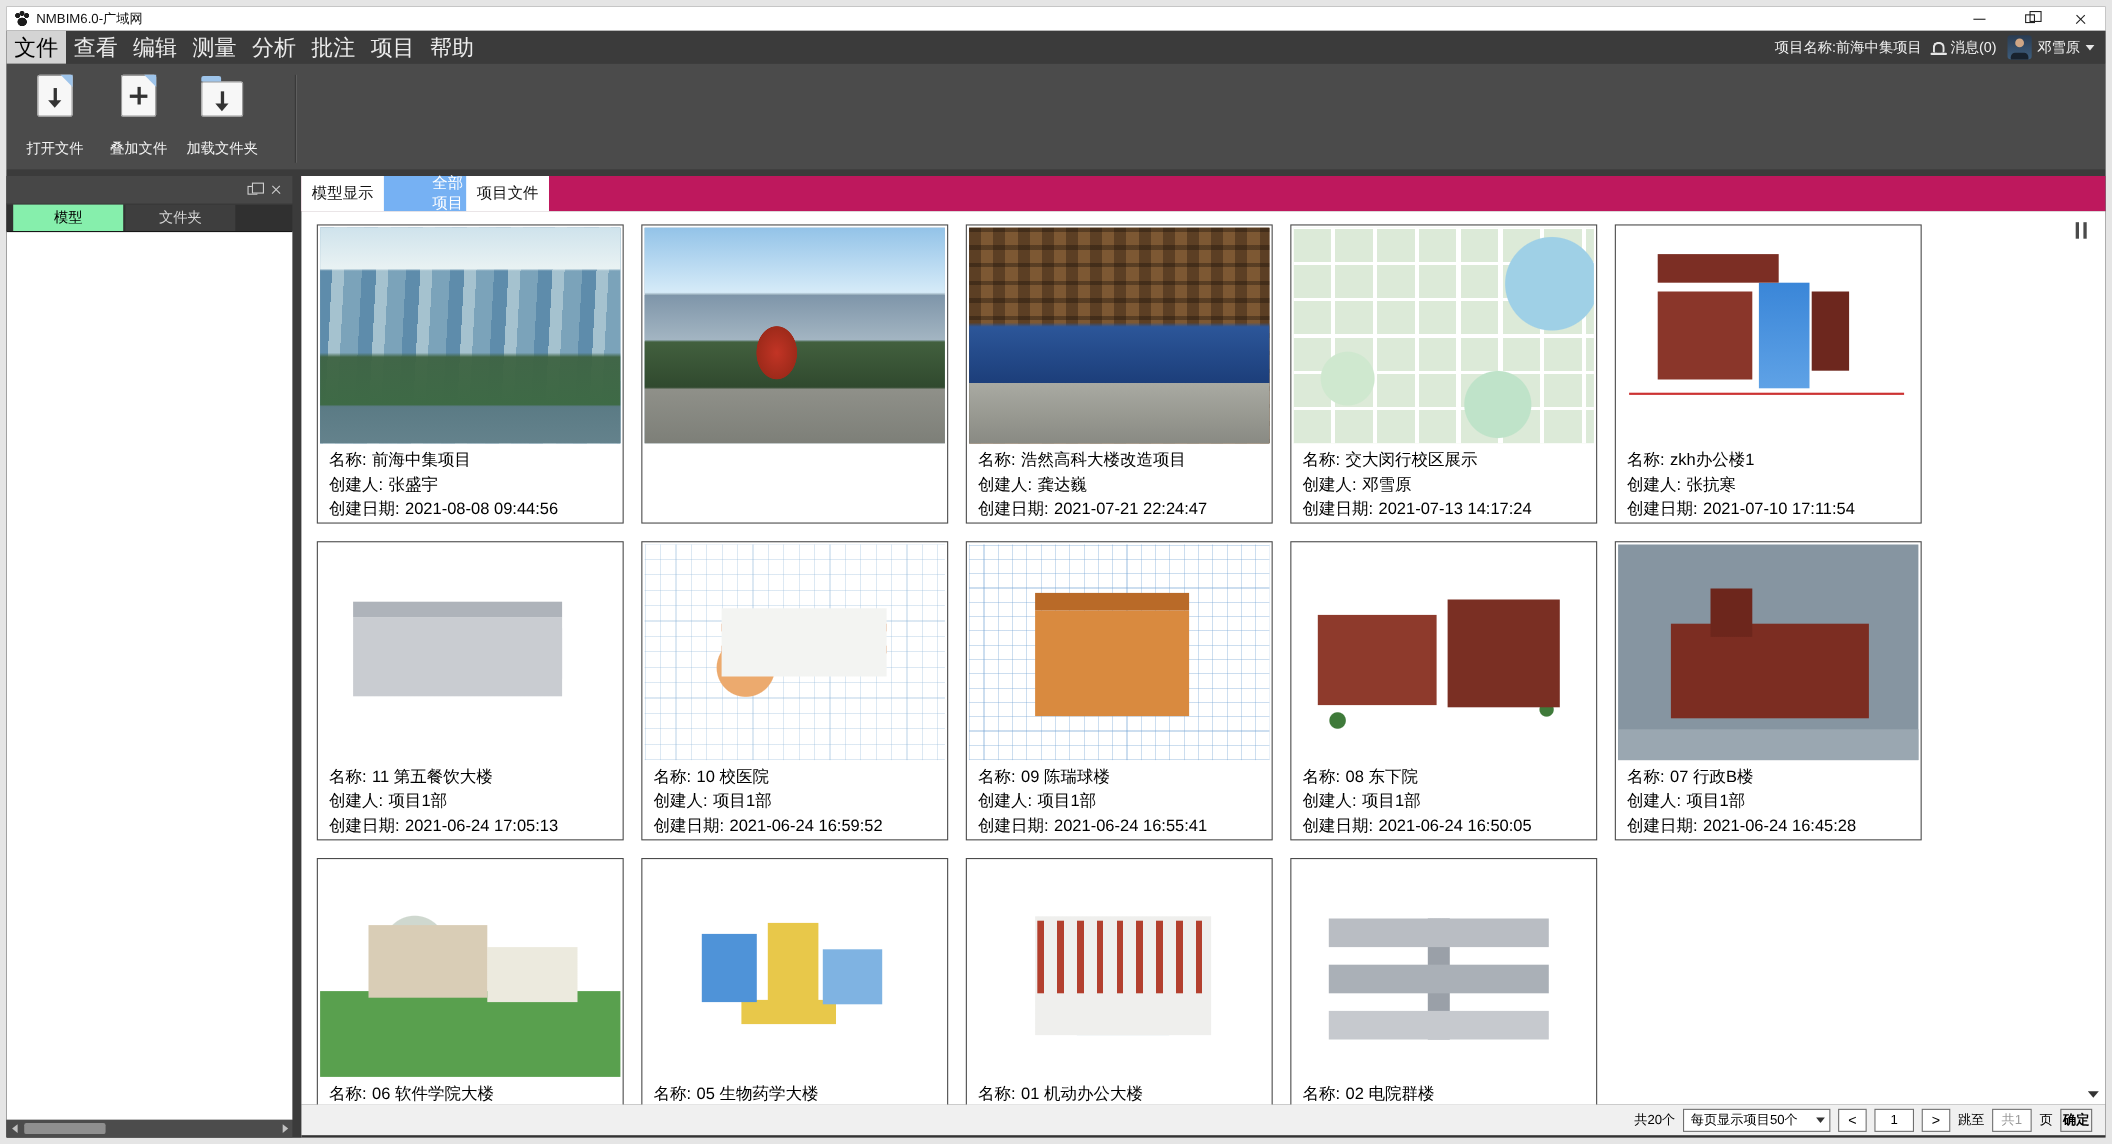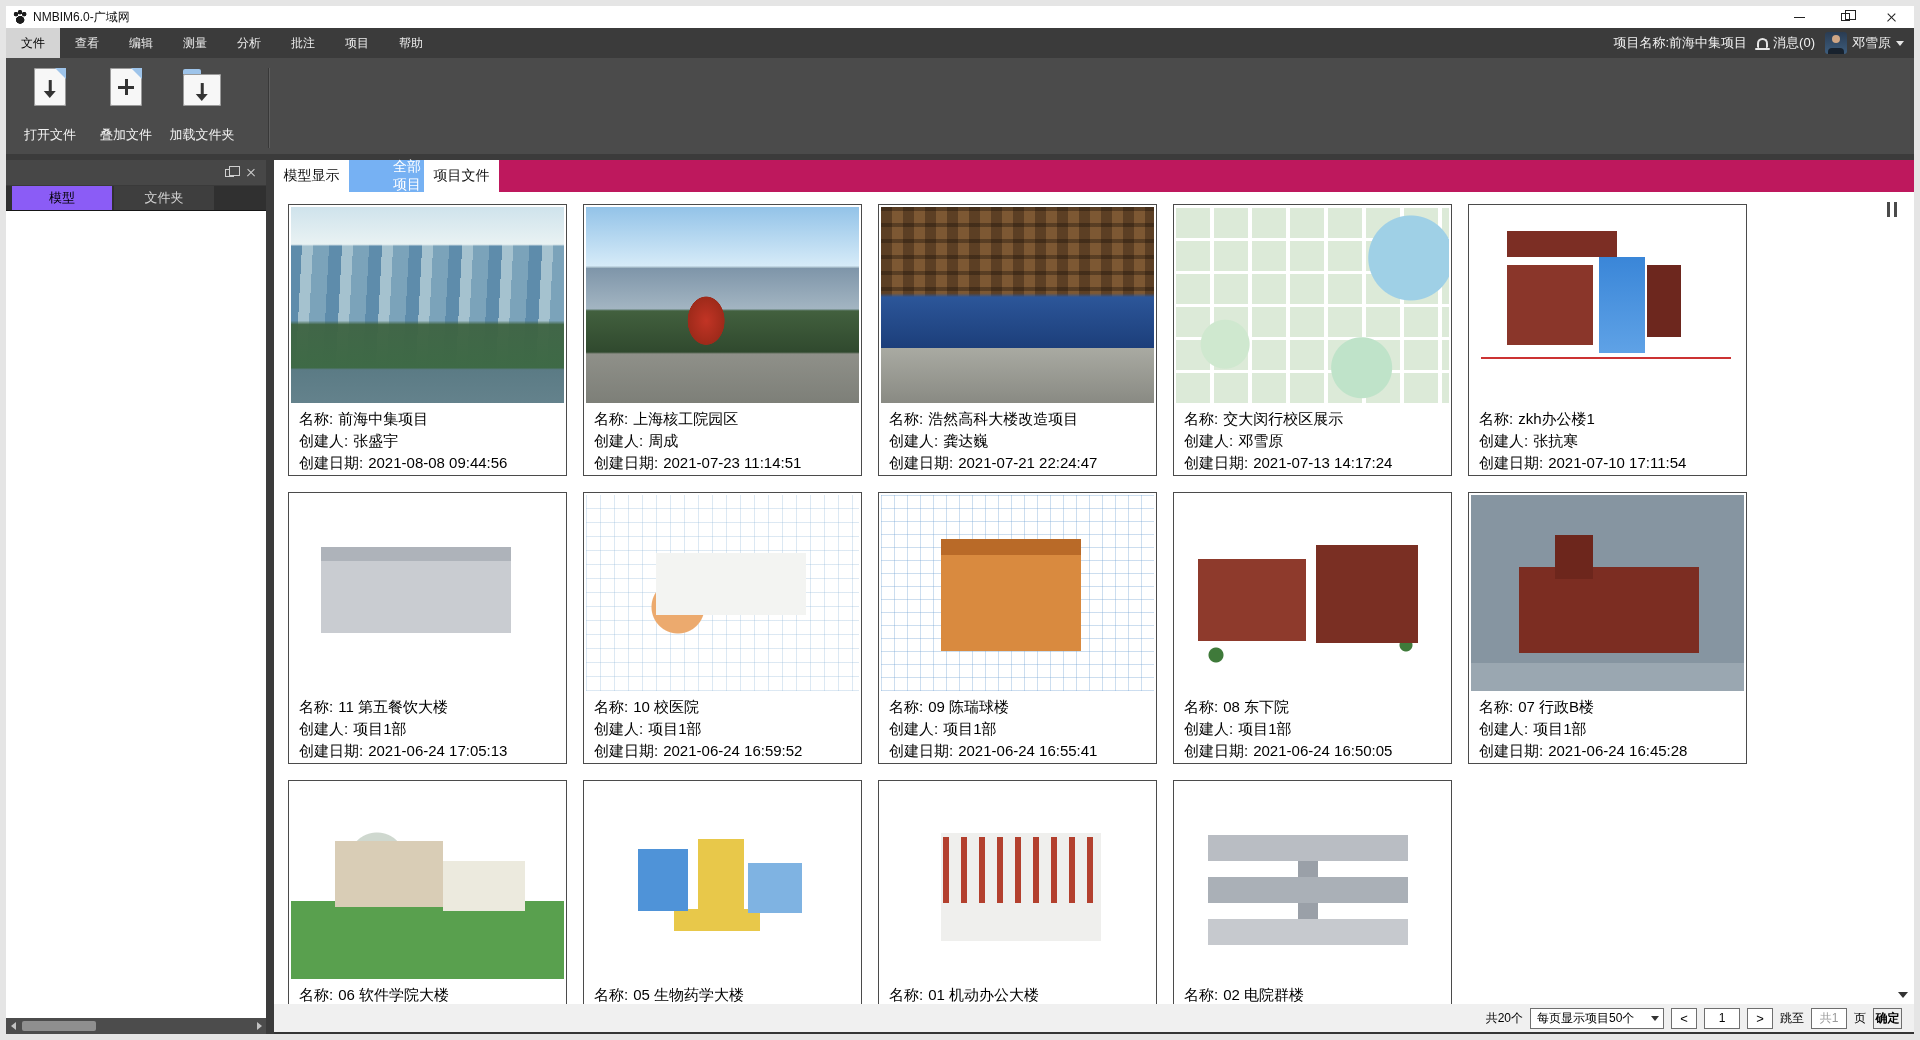--- a/index.html
+++ b/index.html
@@ -26,21 +26,21 @@
   .ic-restore { width:9px; height:8px; border:1px solid #222; position:relative; background:#fff; display:block; }
   .ic-restore::before { content:""; position:absolute; top:-4px; left:3px; width:9px; height:8px; border:1px solid #222; }
   .ic-close { position:relative; width:11px; height:11px; display:block; }
   .ic-close::before,.ic-close::after { content:""; position:absolute; top:5px; left:0; width:11px; height:1.4px; background:#222; }
   .ic-close::before { transform:rotate(45deg); }
   .ic-close::after  { transform:rotate(-45deg); }
 
   
   .menubar { height:30px; background:#3b3b3b; display:flex; align-items:stretch; flex:0 0 auto; }
   .menu-item { width:54px; display:flex; align-items:center; justify-content:center;
-    font-size:12px; color:#ececec; cursor:default; }
+    font-size:20px; color:#ececec; cursor:default; }
   .menu-item.active { background:#d4d4d4; color:#000; }
   .menu-right { margin-left:auto; display:flex; align-items:center; gap:10px; padding-right:10px; color:#f0f0f0; font-size:13px; }
   .bell { width:11px; height:10px; border:2px solid #e6e6e6; border-bottom:0; border-radius:6px 6px 2px 2px; position:relative; }
   .bell::after { content:""; position:absolute; left:-4px; right:-4px; bottom:-2px; height:2px; background:#e6e6e6; border-radius:1px; }
   .msg-group { display:flex; align-items:center; gap:5px; }
   .avatar { width:22px; height:22px; border-radius:3px; position:relative; overflow:hidden;
     background:linear-gradient(180deg,#2a3c52 0%,#3d5d7d 100%); }
   .avatar::before { content:""; position:absolute; top:3px; left:7px; width:8px; height:8px; border-radius:50%; background:#cfa685; }
   .avatar::after { content:""; position:absolute; bottom:-1px; left:3px; width:16px; height:7px; border-radius:4px 4px 0 0; background:#18222e; }
   .user-group { display:flex; align-items:center; gap:5px; }
@@ -68,21 +68,21 @@
   
   .left-panel { width:260px; display:flex; flex-direction:column; background:#474747; flex:0 0 auto; }
   .lp-header { height:26px; display:flex; align-items:center; justify-content:flex-end; gap:12px; padding-right:10px; background:#474747; border-bottom:1px solid #3a3a3a; }
   .ic-float { width:9px; height:8px; border:1px solid #cfcfcf; position:relative; }
   .ic-float::before { content:""; position:absolute; top:-4px; left:3px; width:9px; height:8px; border:1px solid #cfcfcf; background:#474747; }
   .ic-x { position:relative; width:10px; height:10px; }
   .ic-x::before,.ic-x::after { content:""; position:absolute; top:4.5px; left:0; width:10px; height:1.4px; background:#cfcfcf; }
   .ic-x::before { transform:rotate(45deg); } .ic-x::after { transform:rotate(-45deg); }
   .lp-tabs { height:24px; display:flex; background:#303030; align-items:stretch; padding-left:6px; }
   .lp-tab { width:100px; display:flex; align-items:center; justify-content:center; font-size:13px; color:#d4d4d4; background:#3e3e3e; margin-right:2px; cursor:default; }
-  .lp-tab.active { background:#8b5cf6; color:#000; }
+  .lp-tab.active { background:#86efac; color:#000; }
   .lp-content { flex:1; background:#ffffff; border-top:1px solid #161616; min-height:0; }
   .lp-hscroll { height:16px; background:#4c4c4c; display:flex; align-items:center; flex:0 0 auto; }
   .hs-arrow { width:14px; height:16px; display:flex; align-items:center; justify-content:center; }
   .tri-left  { width:0; height:0; border-top:4px solid transparent; border-bottom:4px solid transparent; border-right:5px solid #c2c2c2; }
   .tri-right { width:0; height:0; border-top:4px solid transparent; border-bottom:4px solid transparent; border-left:5px solid #c2c2c2; }
   .hs-track { flex:1; height:16px; position:relative; }
   .hs-thumb { position:absolute; left:2px; top:3px; width:74px; height:10px; background:#8f8f8f; border-radius:2px; }
 
   
   .splitter { width:8px; background:#3b3b3b; cursor:col-resize; flex:0 0 auto; }
@@ -327,25 +327,20 @@
     <div class="thumb t1"></div>
     <div class="card-info">
       <div class="row f-name"><span class="lab">名称:</span><span class="val">前海中集项目</span></div>
       <div class="row f-creator"><span class="lab">创建人:</span><span class="val">张盛宇</span></div>
       <div class="row f-date"><span class="lab">创建日期:</span><span class="val">2021-08-08 09:44:56</span></div>
     </div>
   </div>
 
   <div class="card">
     <div class="thumb t2"></div>
-    <div class="card-info">
-      <div class="row f-name"><span class="lab">名称:</span><span class="val">上海核工院园区</span></div>
-      <div class="row f-creator"><span class="lab">创建人:</span><span class="val">周成</span></div>
-      <div class="row f-date"><span class="lab">创建日期:</span><span class="val">2021-07-23 11:14:51</span></div>
-    </div>
   </div>
 
   <div class="card">
     <div class="thumb t3"></div>
     <div class="card-info">
       <div class="row f-name"><span class="lab">名称:</span><span class="val">浩然高科大楼改造项目</span></div>
       <div class="row f-creator"><span class="lab">创建人:</span><span class="val">龚达巍</span></div>
       <div class="row f-date"><span class="lab">创建日期:</span><span class="val">2021-07-21 22:24:47</span></div>
     </div>
   </div>

